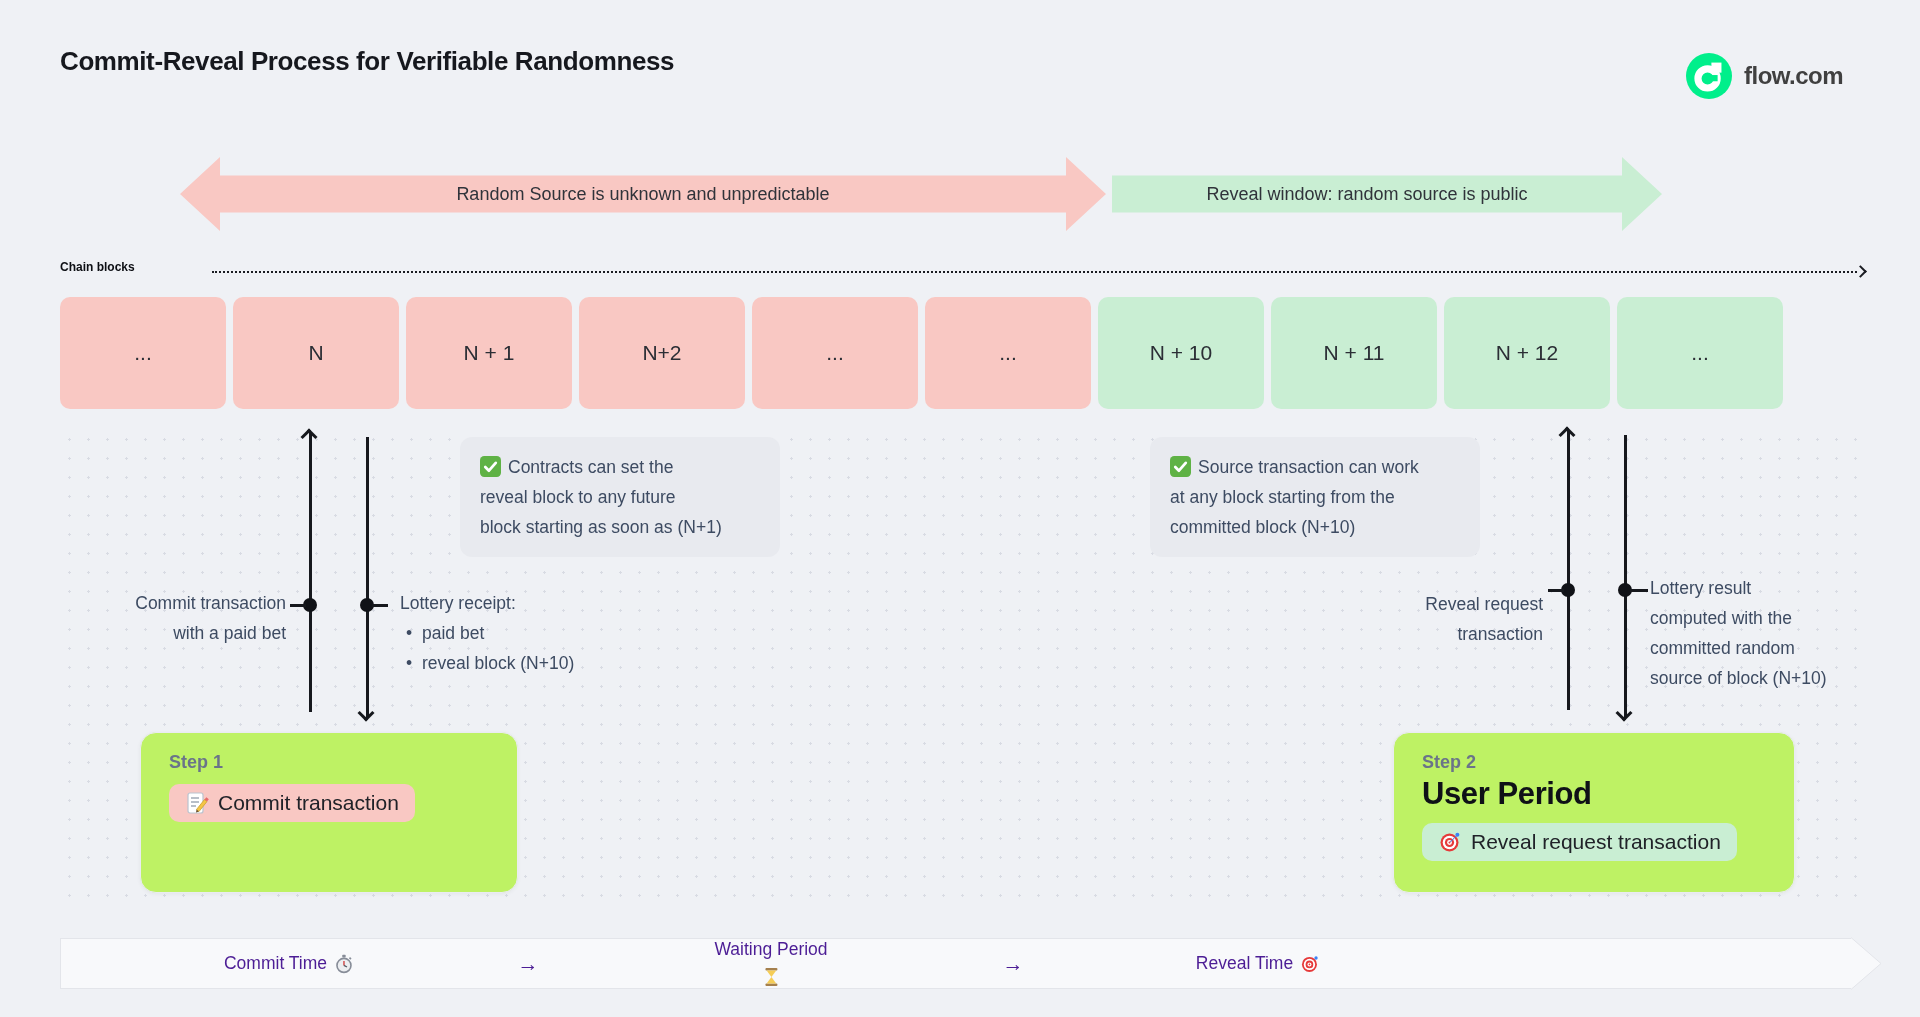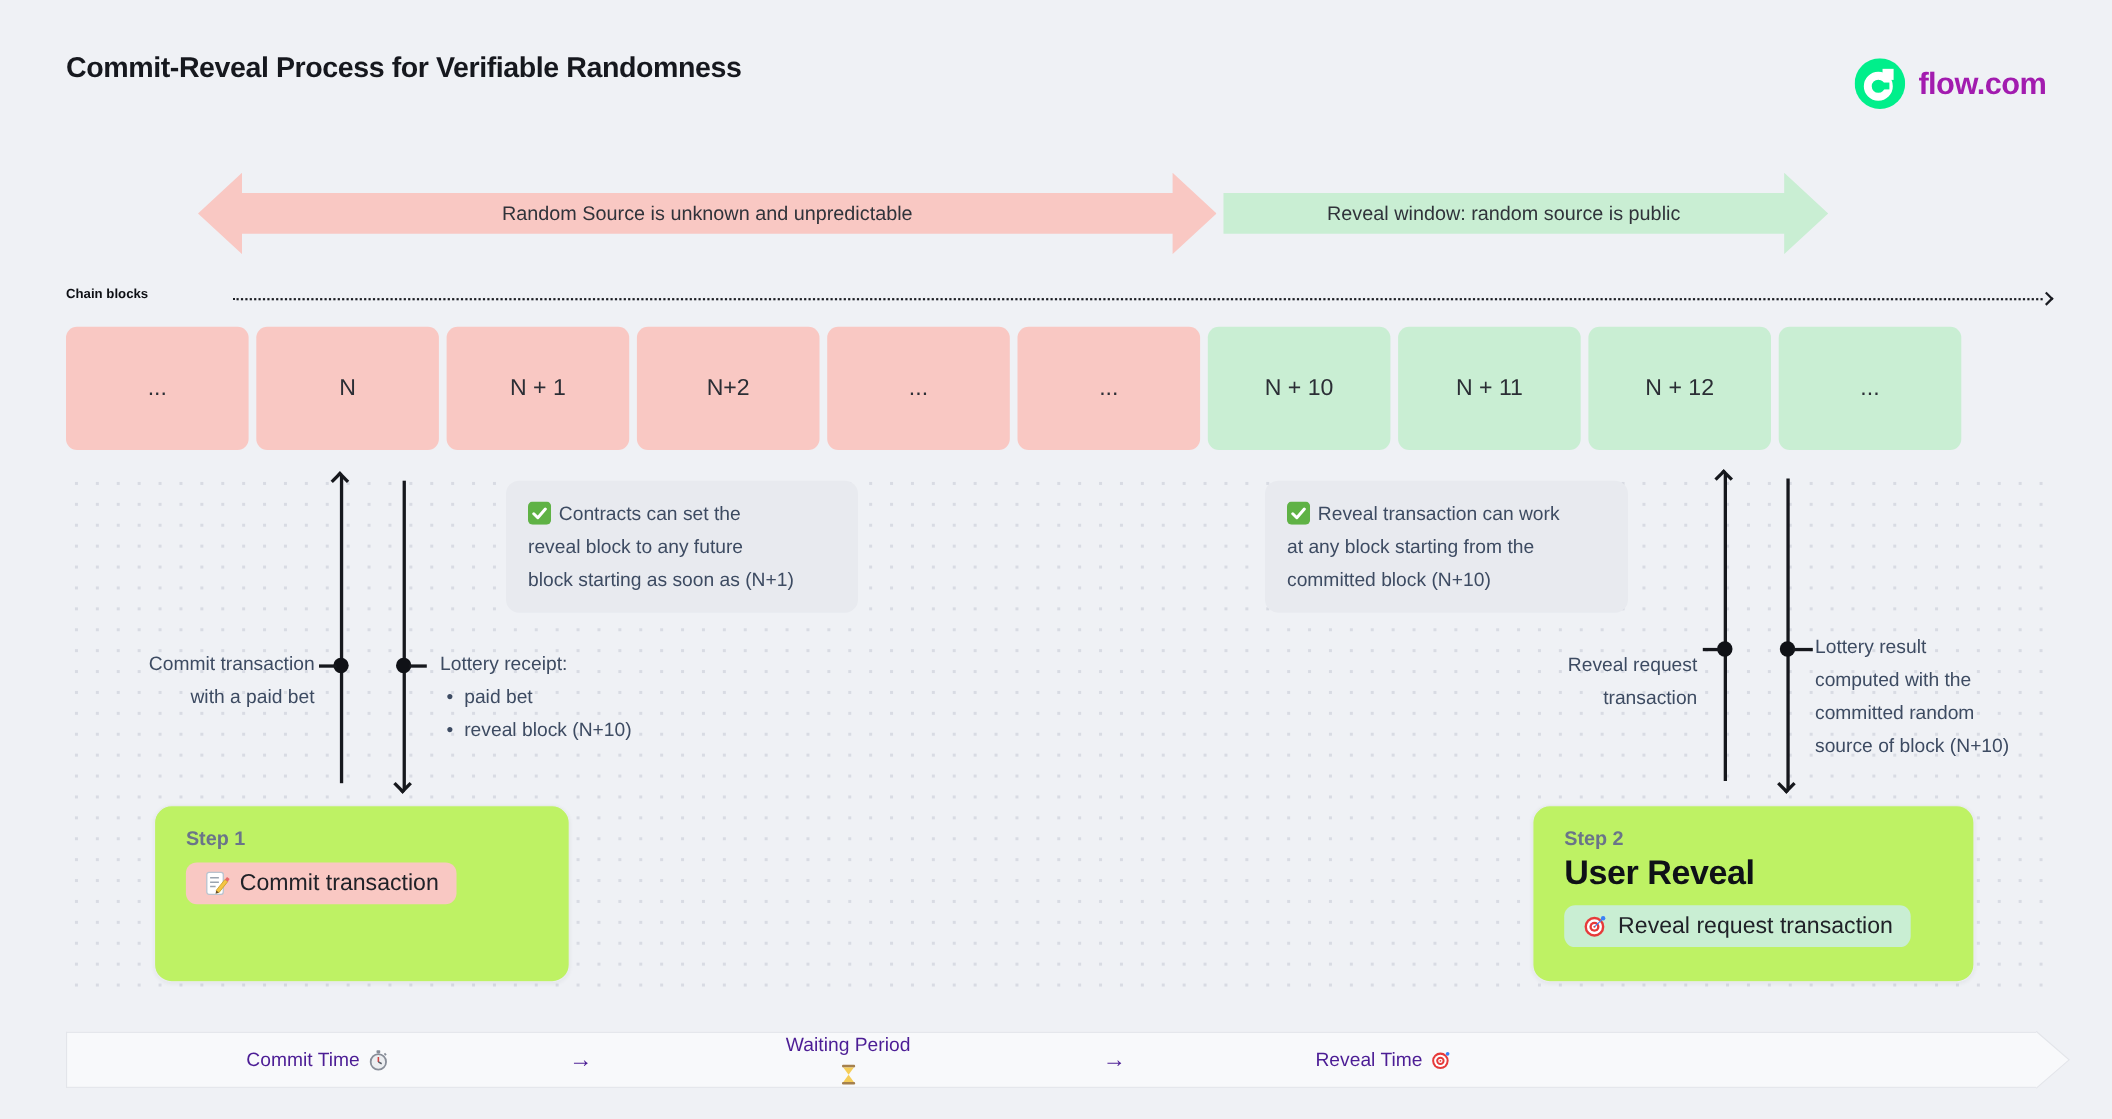--- a/index.html
+++ b/index.html
@@ -4,21 +4,21 @@
 <style>
   * { margin:0; padding:0; box-sizing:border-box; }
   html,body { background:#eff1f5; }
   body { font-family:"Liberation Sans", sans-serif; }
   #canvas { position:relative; width:1920px; height:1017px; background:#eff1f5; overflow:hidden; }
 
   
   .page-title { position:absolute; left:60px; top:46px; font-size:26px; font-weight:600;
                 letter-spacing:-0.4px; color:#16181e; }
   .brand { position:absolute; left:1686px; top:53px; display:flex; align-items:center; gap:12px; cursor:pointer; }
-  .brand-label { font-size:28px; font-weight:800; color:#a21caf; letter-spacing:-0.5px; }
+  .brand-label { font-size:24px; font-weight:800; color:#404040; letter-spacing:-0.5px; }
 
   
   .phase-arrow { position:absolute; top:157px; height:74px; display:flex; align-items:center;
                  justify-content:center; font-size:18px; color:#30333a; }
   .arrow-red { left:180px; width:926px; background:#f9c8c3;
     clip-path:polygon(0 50%, 40px 0, 40px 25%, calc(100% - 40px) 25%, calc(100% - 40px) 0,
                       100% 50%, calc(100% - 40px) 100%, calc(100% - 40px) 75%, 40px 75%, 40px 100%); }
   .arrow-green { left:1112px; width:550px; background:#c9eed3; padding-right:40px;
     clip-path:polygon(0 25%, calc(100% - 40px) 25%, calc(100% - 40px) 0, 100% 50%,
                       calc(100% - 40px) 100%, calc(100% - 40px) 75%, 0 75%); }
@@ -155,21 +155,21 @@
             <rect width="20" height="20" rx="4" fill="#5fb245"></rect>
             <path d="M5 10.5 L8.5 14 L15 6.5" stroke="#fff" stroke-width="2.6" fill="none" stroke-linecap="round" stroke-linejoin="round"></path>
           </svg></span><span>Contracts can set the</span></div>
     <div>reveal block to any future</div>
     <div>block starting as soon as (N+1)</div>
   </div>
   <div class="note note-reveal">
     <div><span class="icon-check"><svg width="21" height="21" viewBox="0 0 20 20">
             <rect width="20" height="20" rx="4" fill="#5fb245"></rect>
             <path d="M5 10.5 L8.5 14 L15 6.5" stroke="#fff" stroke-width="2.6" fill="none" stroke-linecap="round" stroke-linejoin="round"></path>
-          </svg></span><span>Reveal transaction can work</span></div>
+          </svg></span><span>Source transaction can work</span></div>
     <div>at any block starting from the</div>
     <div>committed block (N+10)</div>
   </div>
 
   <div class="varrow" style="left:308.5px; top:432px; height:280px;">
     <span class="head-up"></span>
   </div>
   <div class="varrow" style="left:365.5px; top:437px; height:281px;">
     <span class="head-down"></span>
   </div>
@@ -223,21 +223,21 @@
           <path d="M11.5 18.5 L14 20.5 L11 21.6 Z" fill="#6b4f2a"></path>
           <path d="M19.5 8.5 L21.4 6.2 L23.8 8.2 L22 10.5 Z" fill="#e96a6a"></path>
         </svg>
       </span>
       <span>Commit transaction</span>
     </div>
   </div>
 
   <div class="step-card card-step2">
     <div class="step-eyebrow">Step 2</div>
-    <div class="step-title">User Reveal</div>
+    <div class="step-title">User Period</div>
     <div class="step-pill pill-green">
       <span>
         <svg width="24" height="24" viewBox="0 0 24 24">
           <circle cx="11.5" cy="12.5" r="9" fill="#e63a3a"></circle>
           <circle cx="11.5" cy="12.5" r="6.8" fill="#ffffff"></circle>
           <circle cx="11.5" cy="12.5" r="4.6" fill="#e63a3a"></circle>
           <circle cx="11.5" cy="12.5" r="2.4" fill="#ffffff"></circle>
           <circle cx="11.5" cy="12.5" r="1" fill="#e63a3a"></circle>
           <circle cx="19.4" cy="4.8" r="2" fill="#3b82f6"></circle>
           <path d="M19.4 4.8 L12 12.2" stroke="#3b82f6" stroke-width="1"></path>

